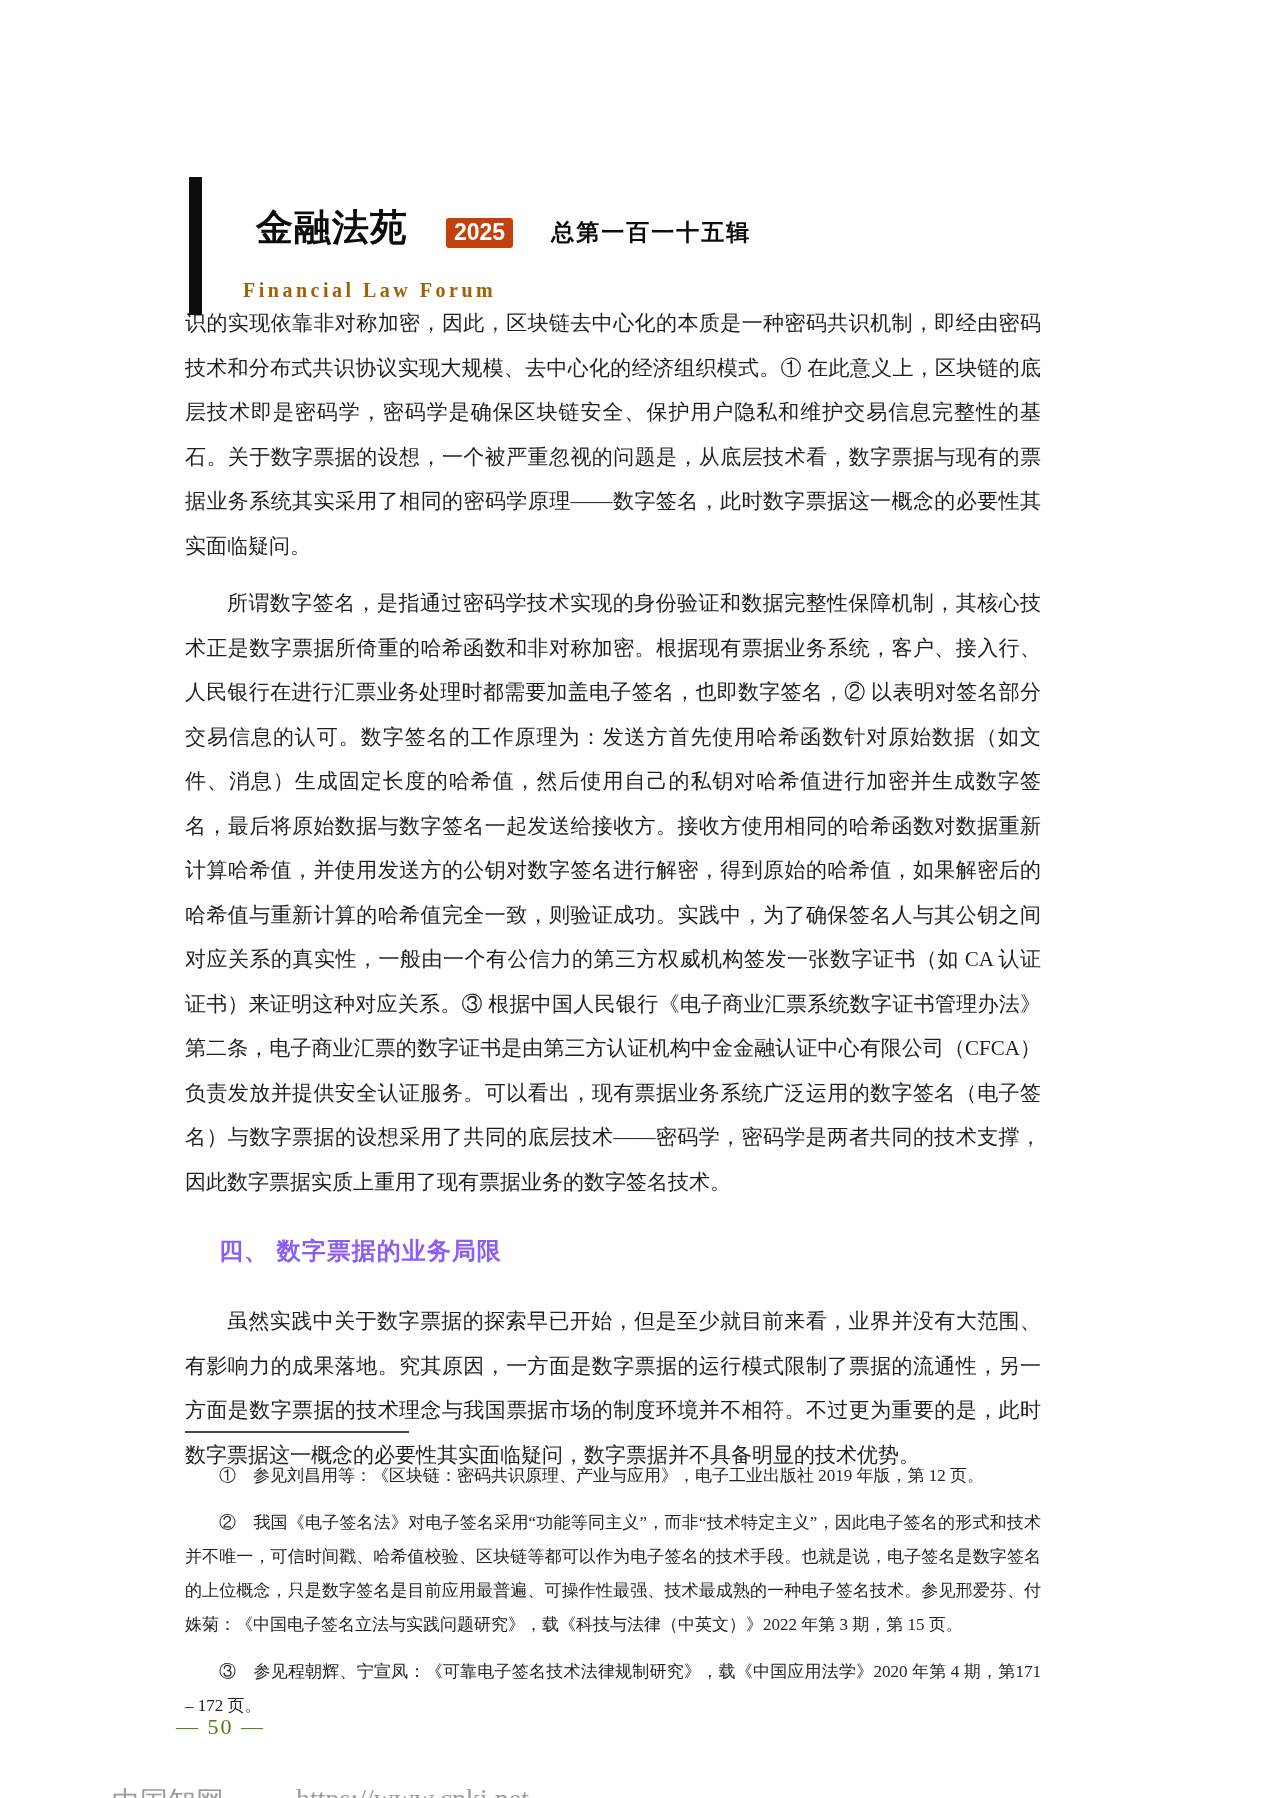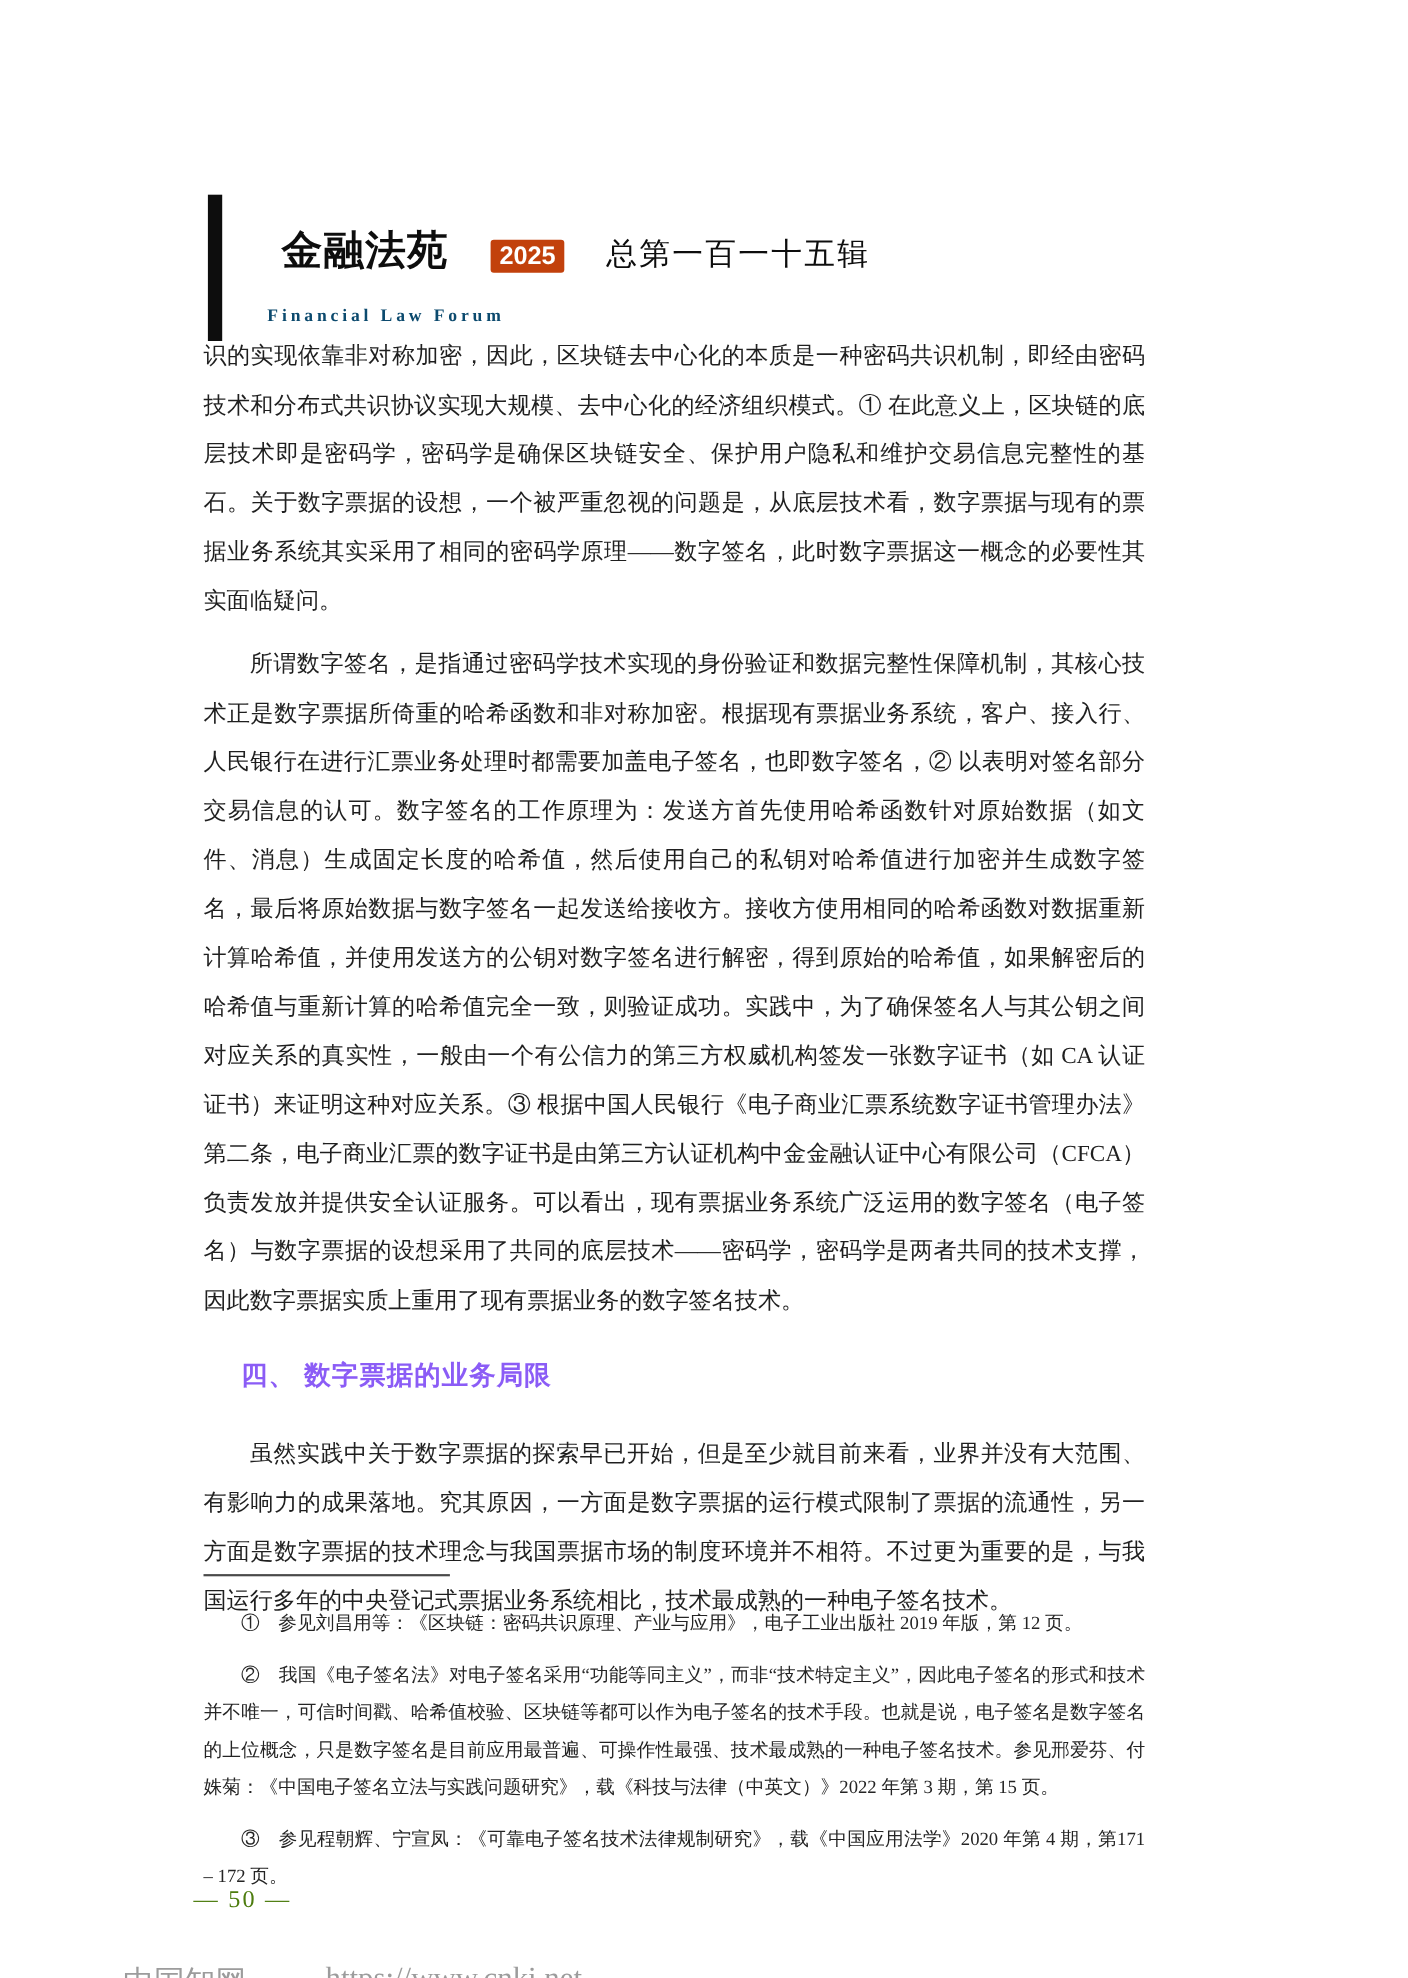--- a/index.html
+++ b/index.html
@@ -42,30 +42,30 @@
   .year-badge {
     background: #c2410c;
     color: #ffffff;
     font-size: 23px;
     font-weight: bold;
     padding: 1px 8px 2px 8px;
     border-radius: 3px;
     font-family: "Liberation Sans", sans-serif;
   }
   .journal-issue {
-    font-size: 28px;
-    font-weight: normal;
+    font-size: 23px;
+    font-weight: bold;
     color: #0d0d0d;
     letter-spacing: 2px;
   }
   .journal-en {
-    font-size: 16px;
+    font-size: 20px;
     font-weight: 600;
     letter-spacing: 3.5px;
-    color: #0c4a6e;
+    color: #a16207;
     margin-top: 3px;
   }
 
   
   .body-text {
     position: absolute;
     left: 120px;
     top: 236px;
     width: 882px;
     font-size: 21px;
@@ -140,21 +140,21 @@
         <span class="journal-issue">总第一百一十五辑</span>
       </div>
       <div class="journal-en">Financial Law Forum</div>
     </div>
   </header>
 
   <main class="body-text">
     <p class="noindent">识的实现依靠非对称加密，因此，区块链去中心化的本质是一种密码共识机制，即经由密码技术和分布式共识协议实现大规模、去中心化的经济组织模式。① 在此意义上，区块链的底层技术即是密码学，密码学是确保区块链安全、保护用户隐私和维护交易信息完整性的基石。关于数字票据的设想，一个被严重忽视的问题是，从底层技术看，数字票据与现有的票据业务系统其实采用了相同的密码学原理——数字签名，此时数字票据这一概念的必要性其实面临疑问。</p>
     <p>所谓数字签名，是指通过密码学技术实现的身份验证和数据完整性保障机制，其核心技术正是数字票据所倚重的哈希函数和非对称加密。根据现有票据业务系统，客户、接入行、人民银行在进行汇票业务处理时都需要加盖电子签名，也即数字签名，② 以表明对签名部分交易信息的认可。数字签名的工作原理为：发送方首先使用哈希函数针对原始数据（如文件、消息）生成固定长度的哈希值，然后使用自己的私钥对哈希值进行加密并生成数字签名，最后将原始数据与数字签名一起发送给接收方。接收方使用相同的哈希函数对数据重新计算哈希值，并使用发送方的公钥对数字签名进行解密，得到原始的哈希值，如果解密后的哈希值与重新计算的哈希值完全一致，则验证成功。实践中，为了确保签名人与其公钥之间对应关系的真实性，一般由一个有公信力的第三方权威机构签发一张数字证书（如 CA 认证证书）来证明这种对应关系。③ 根据中国人民银行《电子商业汇票系统数字证书管理办法》第二条，电子商业汇票的数字证书是由第三方认证机构中金金融认证中心有限公司（CFCA）负责发放并提供安全认证服务。可以看出，现有票据业务系统广泛运用的数字签名（电子签名）与数字票据的设想采用了共同的底层技术——密码学，密码学是两者共同的技术支撑，因此数字票据实质上重用了现有票据业务的数字签名技术。</p>
     <h2 class="section-heading">四、 数字票据的业务局限</h2>
-    <p>虽然实践中关于数字票据的探索早已开始，但是至少就目前来看，业界并没有大范围、有影响力的成果落地。究其原因，一方面是数字票据的运行模式限制了票据的流通性，另一方面是数字票据的技术理念与我国票据市场的制度环境并不相符。不过更为重要的是，与我国运行多年的中央登记式票据业务系统相比，技术最成熟的一种电子签名技术。</p>
+    <p>虽然实践中关于数字票据的探索早已开始，但是至少就目前来看，业界并没有大范围、有影响力的成果落地。究其原因，一方面是数字票据的运行模式限制了票据的流通性，另一方面是数字票据的技术理念与我国票据市场的制度环境并不相符。不过更为重要的是，此时数字票据这一概念的必要性其实面临疑问，数字票据并不具备明显的技术优势。</p>
   </main>
 
   <section class="footnotes">
     <div class="footnote-rule"></div>
     <p>①　参见刘昌用等：《区块链：密码共识原理、产业与应用》，电子工业出版社 2019 年版，第 12 页。</p>
     <p>②　我国《电子签名法》对电子签名采用“功能等同主义”，而非“技术特定主义”，因此电子签名的形式和技术并不唯一，可信时间戳、哈希值校验、区块链等都可以作为电子签名的技术手段。也就是说，电子签名是数字签名的上位概念，只是数字签名是目前应用最普遍、可操作性最强、技术最成熟的一种电子签名技术。参见邢爱芬、付姝菊：《中国电子签名立法与实践问题研究》，载《科技与法律（中英文）》2022 年第 3 期，第 15 页。</p>
     <p>③　参见程朝辉、宁宣凤：《可靠电子签名技术法律规制研究》，载《中国应用法学》2020 年第 4 期，第171 – 172 页。</p>
   </section>
 
   <div class="page-number">— 50 —</div>

